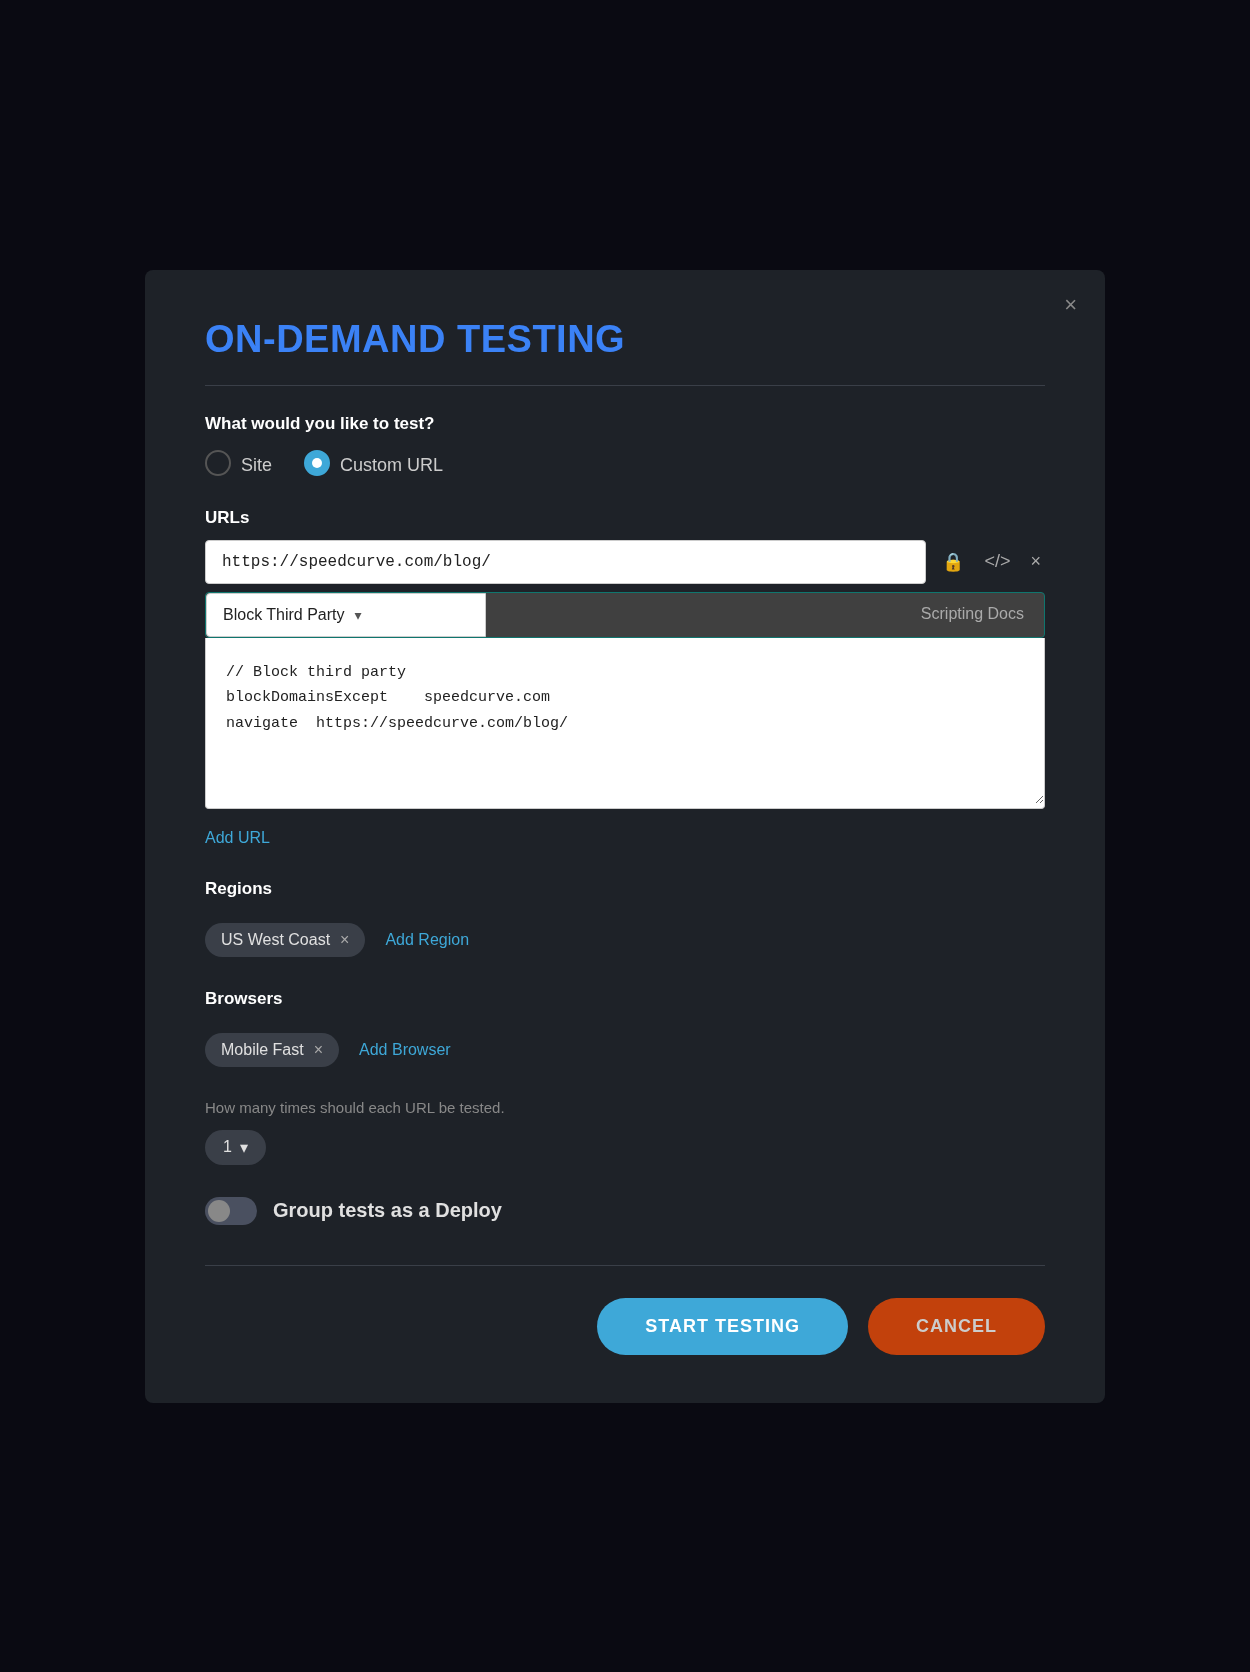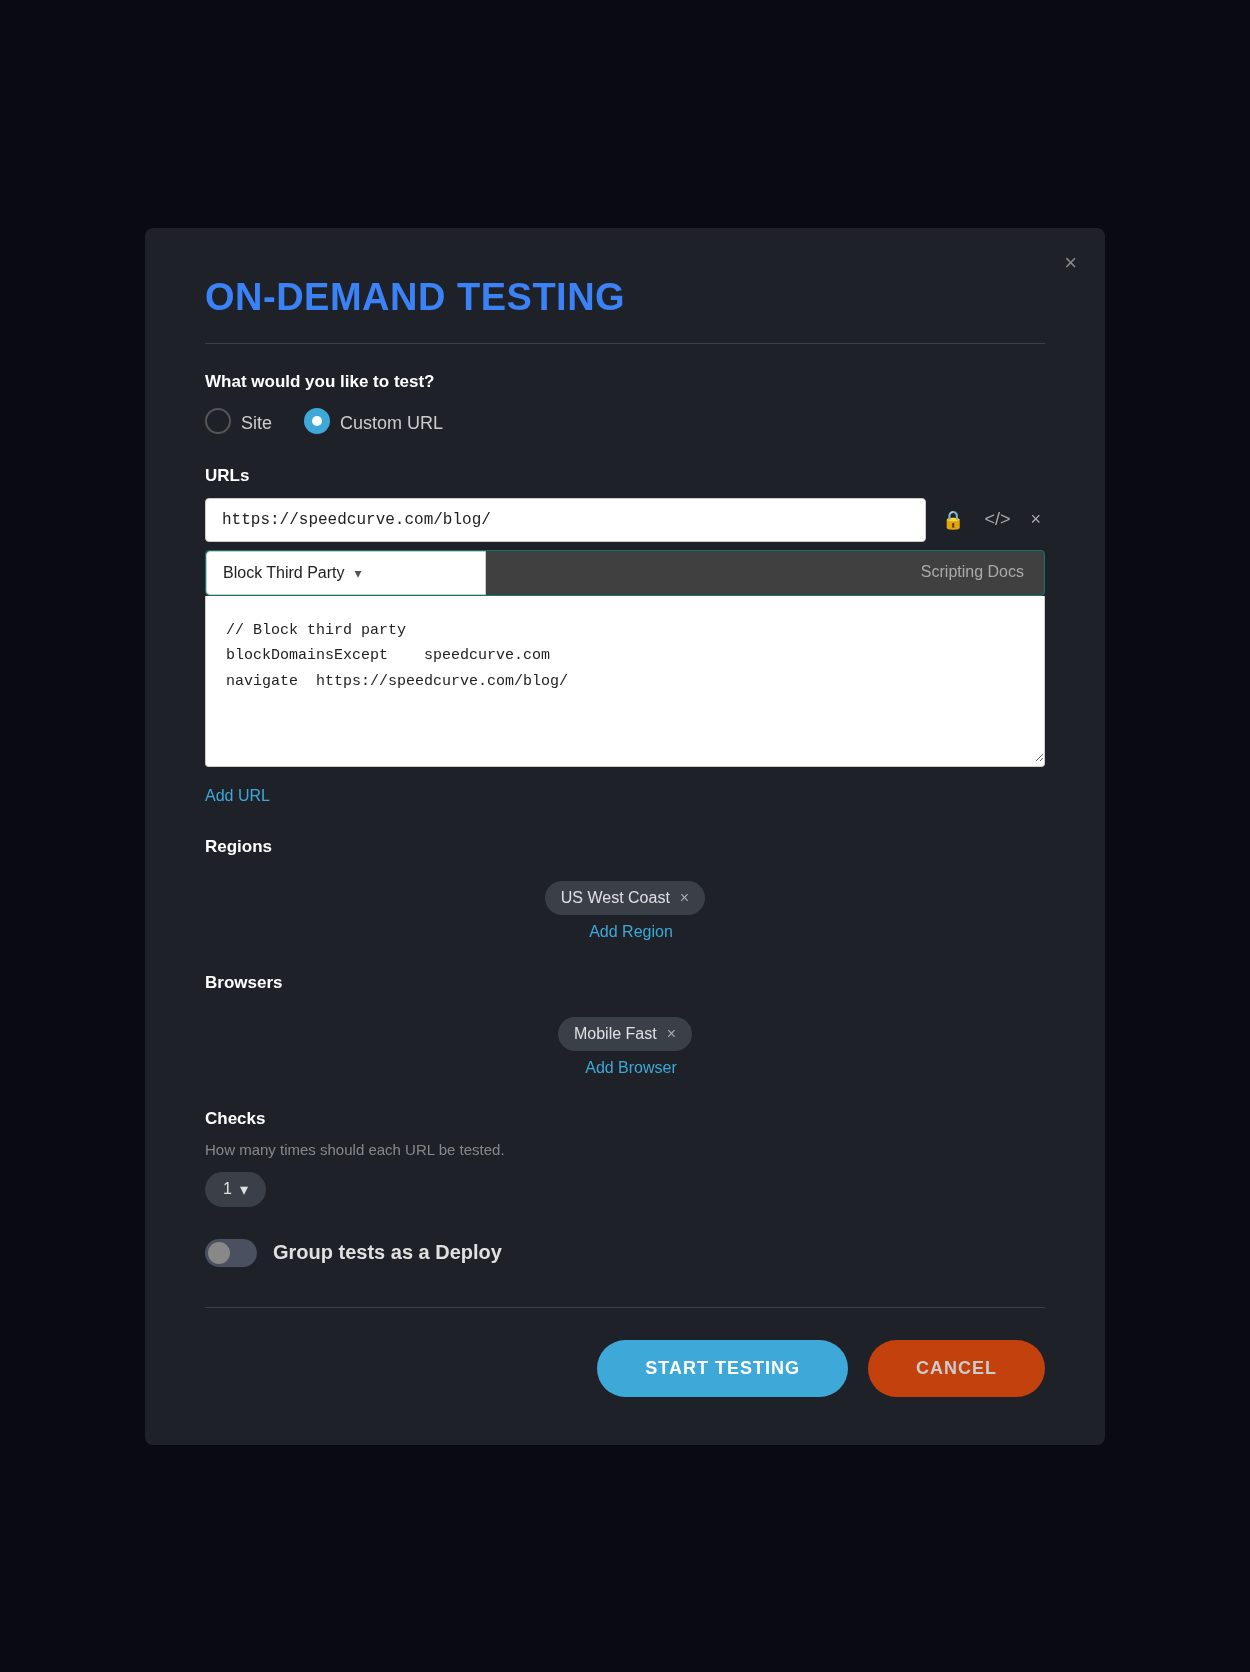--- a/index.html
+++ b/index.html
@@ -225,21 +225,20 @@
       cursor: pointer;
       margin-left: 12px;
     }
 
     .tags-row {
       display: flex;
       align-items: center;
       gap: 8px;
       margin-top: 24px;
       margin-bottom: 32px;
-      flex-direction: column;
     }
 
     .checks-desc {
       font-size: 15px;
       color: #888;
       margin-top: 4px;
       margin-bottom: 14px;
     }
 
     .checks-dropdown {
@@ -409,21 +408,20 @@
 
     <div class="section-label">Browsers</div>
     <div class="tags-row">
       <div class="tag">
         <span>Mobile Fast</span>
         <button class="tag-close">×</button>
       </div>
       <a class="add-link">Add Browser</a>
     </div>
 
-    <div class="section-label">Checks</div>
     <div class="checks-desc">How many times should each URL be tested.</div>
     <div class="checks-dropdown">
       <span>1</span>
       <span>▾</span>
     </div>
 
     <div class="toggle-row">
       <div class="toggle">
         <div class="toggle-knob"></div>
       </div>

